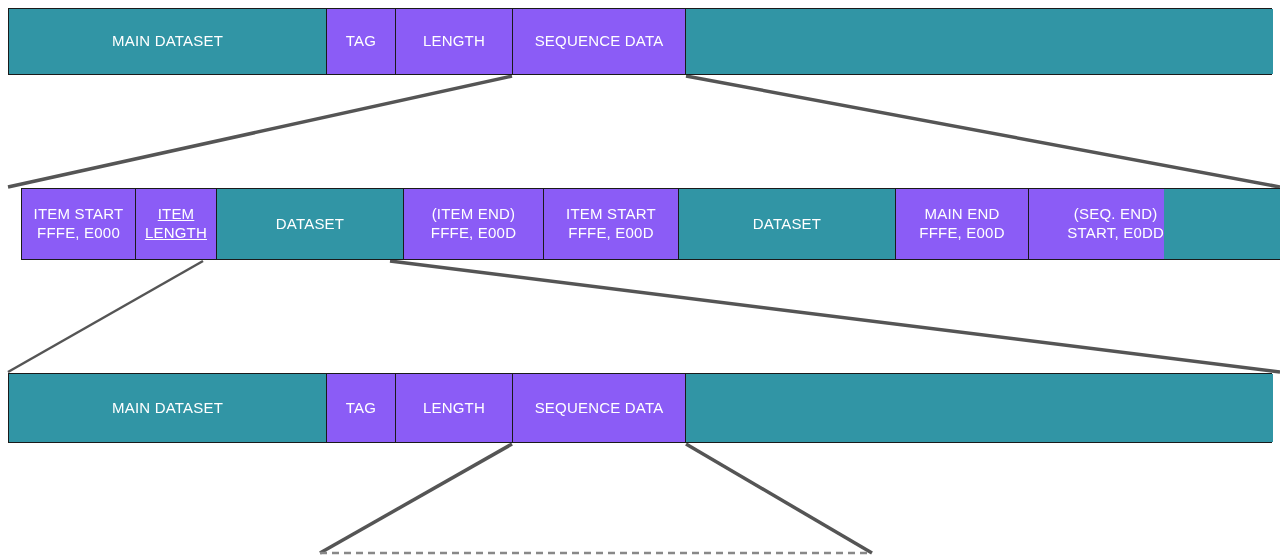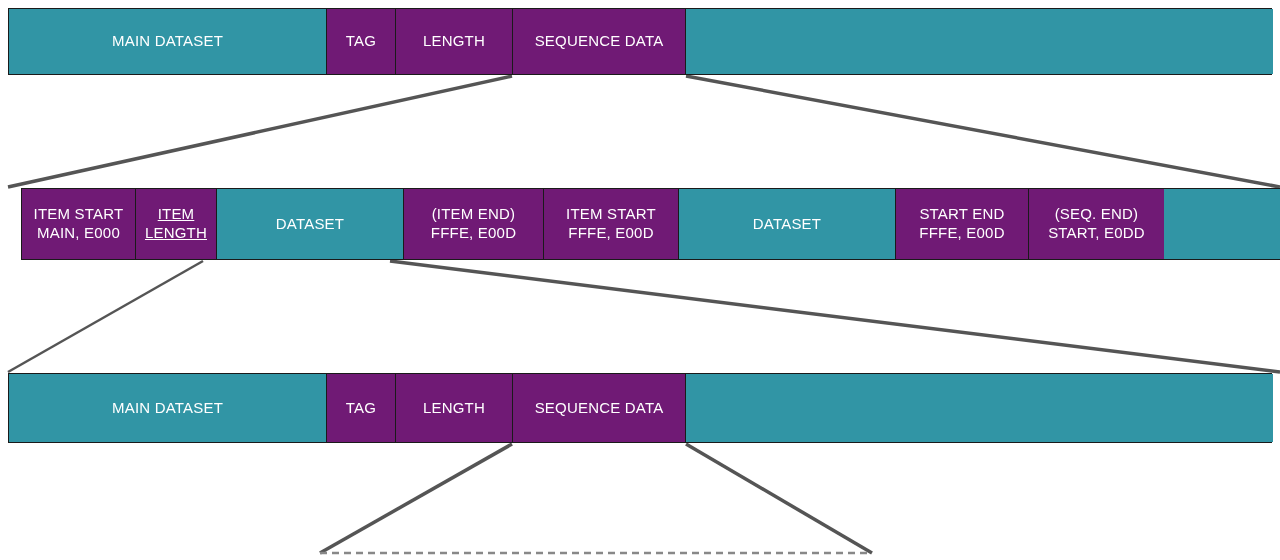--- a/index.html
+++ b/index.html
@@ -41,23 +41,23 @@
     justify-content: center;
     text-align: center;
     color: #ffffff;
     font-size: 15px;
     line-height: 1.25;
     letter-spacing: 0.2px;
     border-right: 1.5px solid #1a1a1a;
     overflow: hidden;
     white-space: nowrap;
   }
-  .cell:last-child { border-right: none; }
+  .cell:last-child { border-right: none; justify-content: flex-end; }
   .cell.teal { background: #3195a5; }
-  .cell.red  { background: #701a75; }
+  .cell.red  { background: #8b5cf6; }
   .cell .lines {
     display: block;
   }
   .cell .l2 { display: block; }
 
   
   #row-top   { left: 8px;  top: 8px;   width: 1264px; height: 67px; }
   
   #row-mid   { left: 21px;  top: 188px; width: 1272px; height: 72px; }
   
@@ -92,39 +92,39 @@
       </div>
       <div class="cell red" style="width: 173px; flex: 0 0 173px;">
         <span class="lines"><span class="l1">SEQUENCE DATA</span></span>
       </div>
       <div class="cell teal" style="width: 587px; flex: 0 0 587px;">
         <span class="lines"></span>
       </div>
     </div>
   <div class="row" id="row-mid">
       <div class="cell red" style="width: 114px; flex: 0 0 114px;">
-        <span class="lines"><span class="l1">ITEM START</span><span class="l2">MAIN, E000</span></span>
+        <span class="lines"><span class="l1">ITEM START</span><span class="l2">FFFE, E000</span></span>
       </div>
       <div class="cell red" style="width: 81px; flex: 0 0 81px; text-decoration: underline;">
         <span class="lines"><span class="l1">ITEM</span><span class="l2">LENGTH</span></span>
       </div>
       <div class="cell teal" style="width: 187px; flex: 0 0 187px;">
         <span class="lines"><span class="l1">DATASET</span></span>
       </div>
       <div class="cell red" style="width: 140px; flex: 0 0 140px; justify-content: center;">
         <span class="lines"><span class="l1">(ITEM END)</span><span class="l2">FFFE, E00D</span></span>
       </div>
       <div class="cell red" style="width: 135px; flex: 0 0 135px;">
         <span class="lines"><span class="l1">ITEM START</span><span class="l2">FFFE, E00D</span></span>
       </div>
       <div class="cell teal" style="width: 217px; flex: 0 0 217px;">
         <span class="lines"><span class="l1">DATASET</span></span>
       </div>
       <div class="cell red" style="width: 133px; flex: 0 0 133px;">
-        <span class="lines"><span class="l1">START END</span><span class="l2">FFFE, E00D</span></span>
+        <span class="lines"><span class="l1">MAIN END</span><span class="l2">FFFE, E00D</span></span>
       </div>
       <div class="cell red" style="width: 135px; flex: 0 0 135px;">
         <span class="lines"><span class="l1">(SEQ. END)</span><span class="l2">START, E0DD</span></span>
       </div>
     </div>
   <div class="row" id="row-bot">
       <div class="cell teal" style="width: 318px; flex: 0 0 318px;">
         <span class="lines"><span class="l1">MAIN DATASET</span></span>
       </div>
       <div class="cell red" style="width: 69px; flex: 0 0 69px;">

